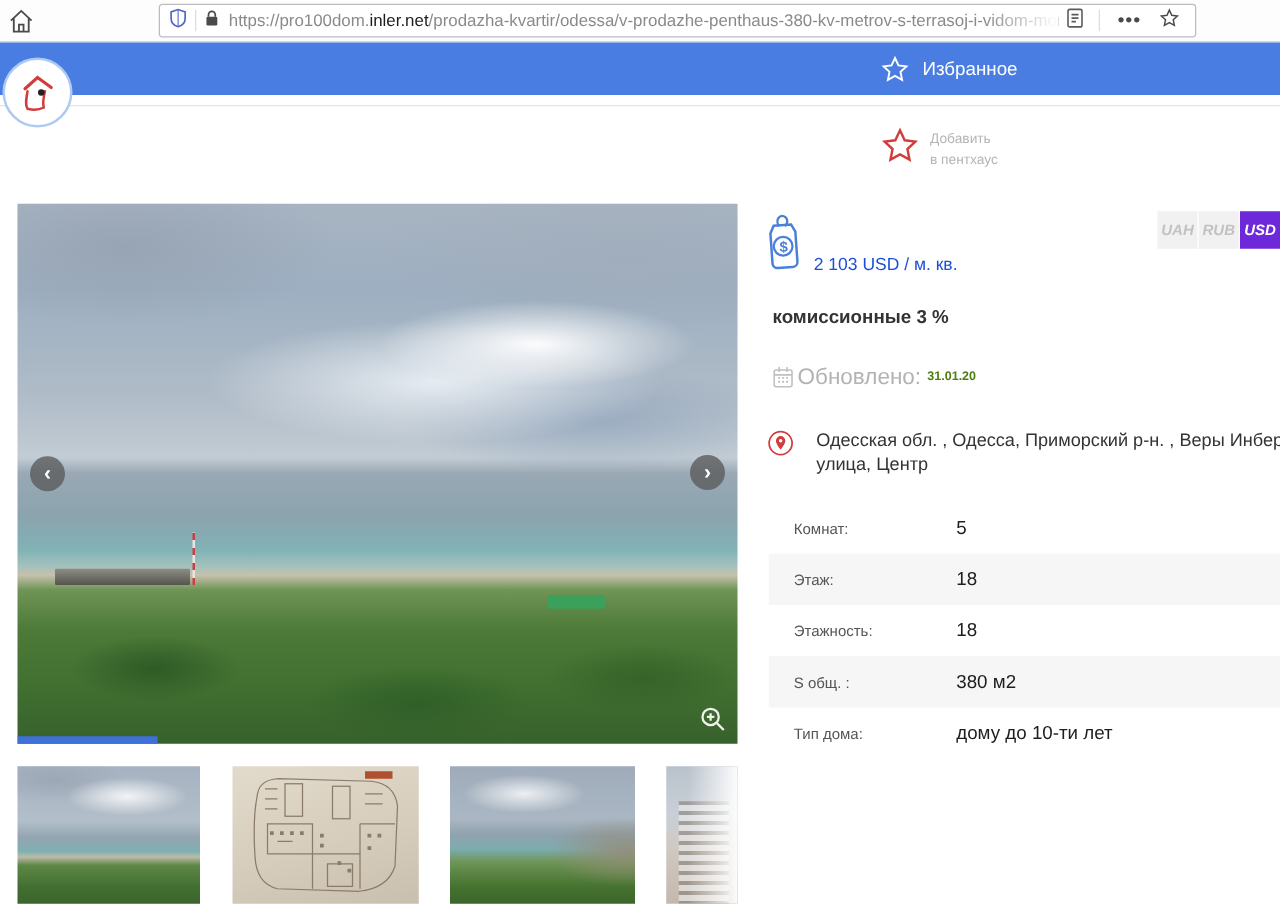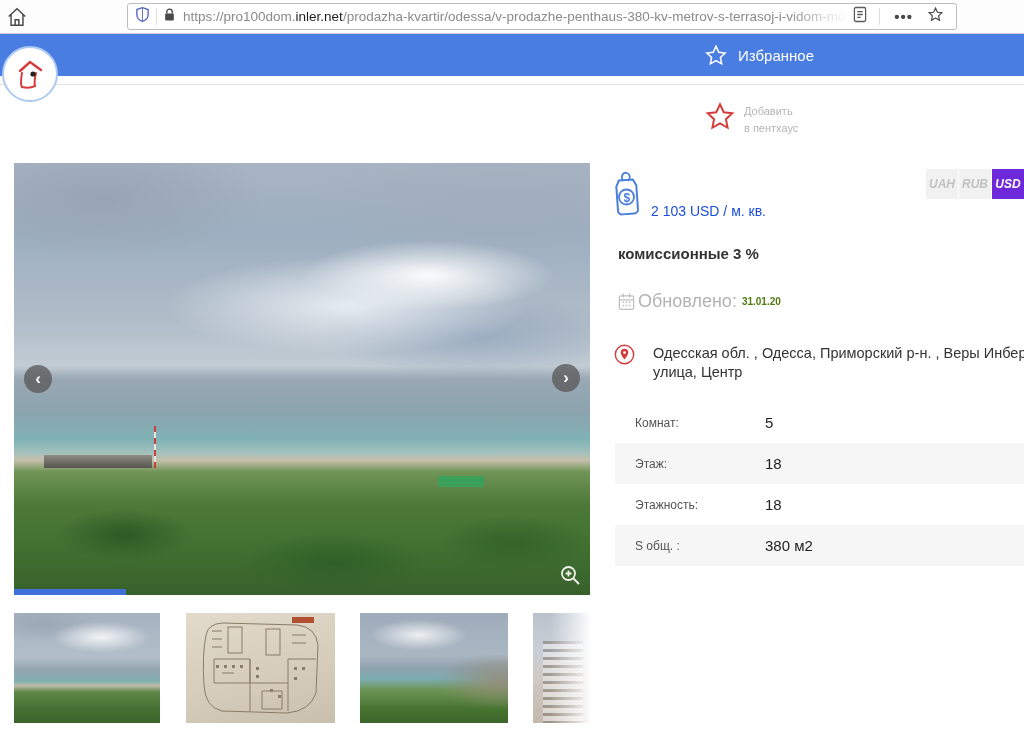--- a/index.html
+++ b/index.html
@@ -266,15 +266,19 @@
       <div class="attr-value">18</div>
     </div>
     <div class="attr-row">
       <div class="attr-label">Этажность:</div>
       <div class="attr-value">18</div>
     </div>
     <div class="attr-row alt">
       <div class="attr-label">S общ. :</div>
       <div class="attr-value">380 м2</div>
     </div>
+    <div class="attr-row">
+      <div class="attr-label">Тип дома:</div>
+      <div class="attr-value">дому до 10-ти лет</div>
+    </div>
   </div>
 
 </div>
 
 </body></html>

